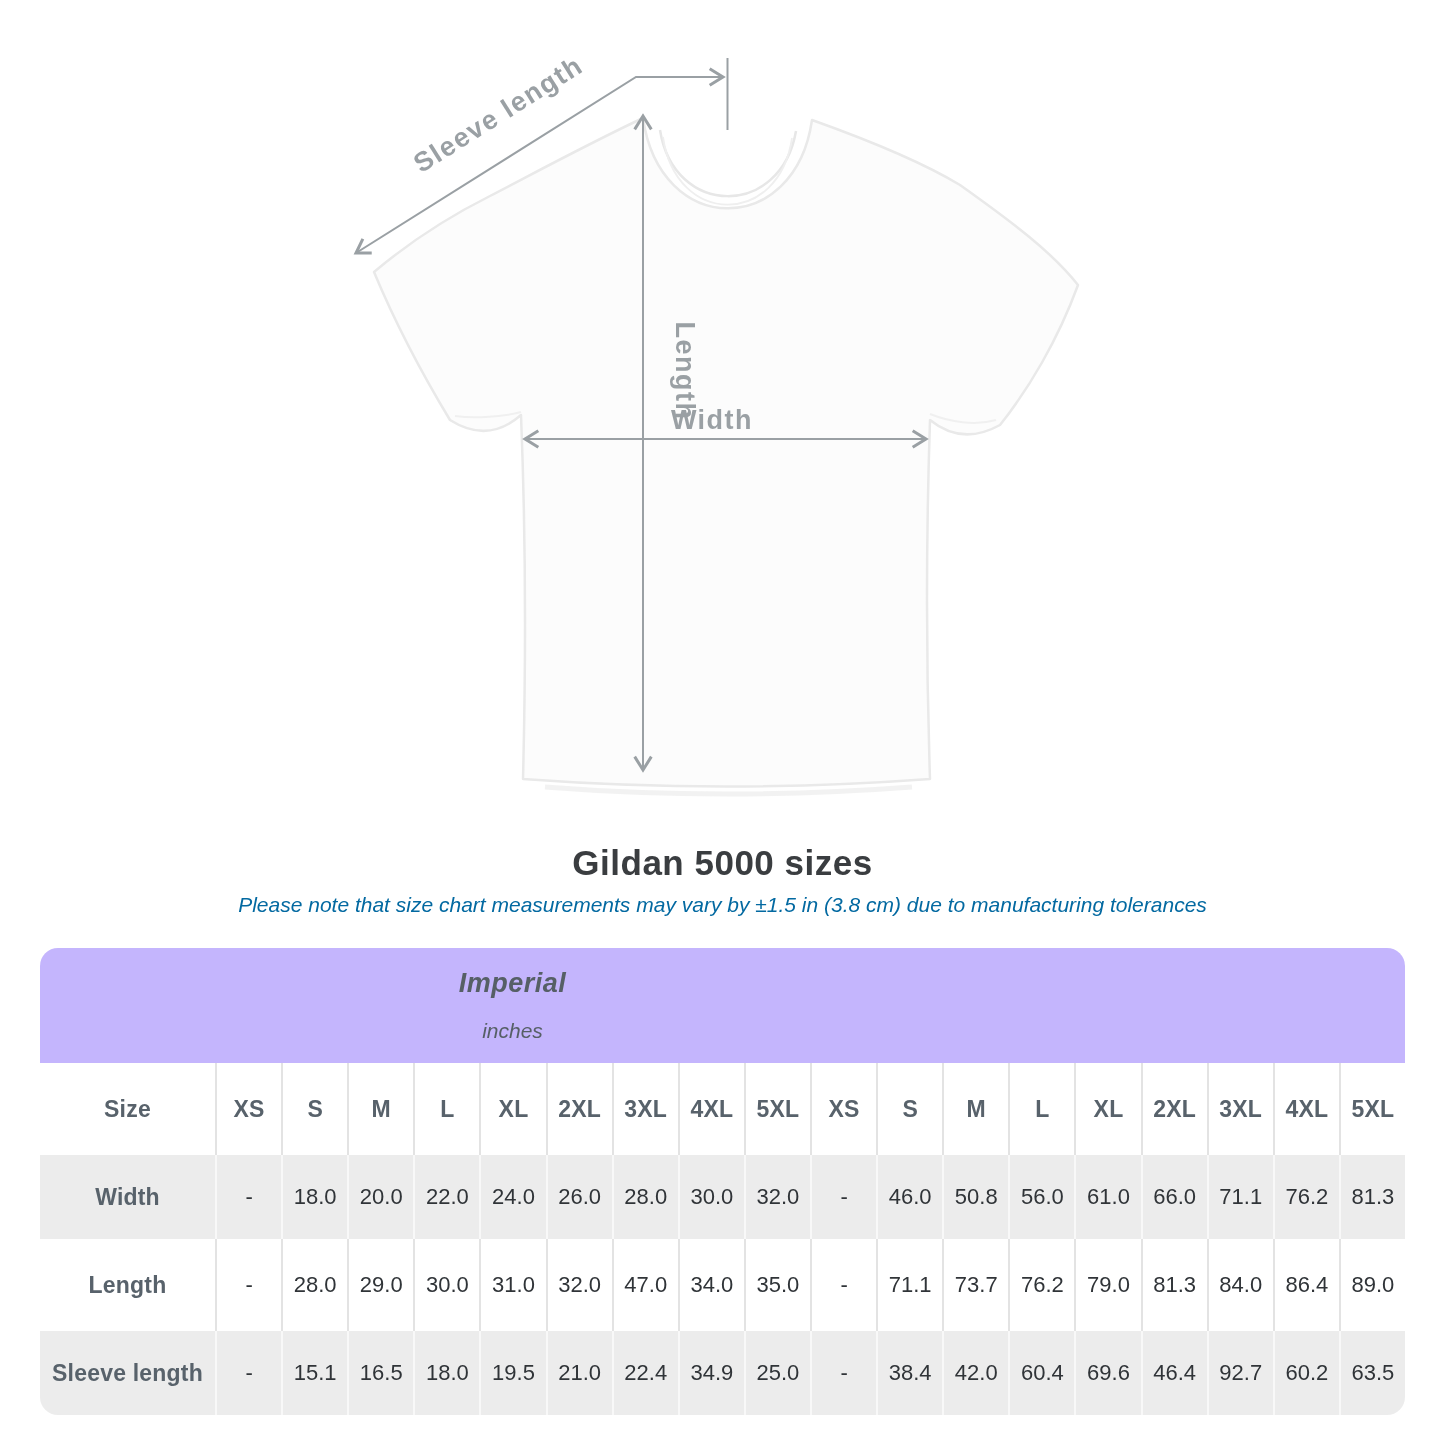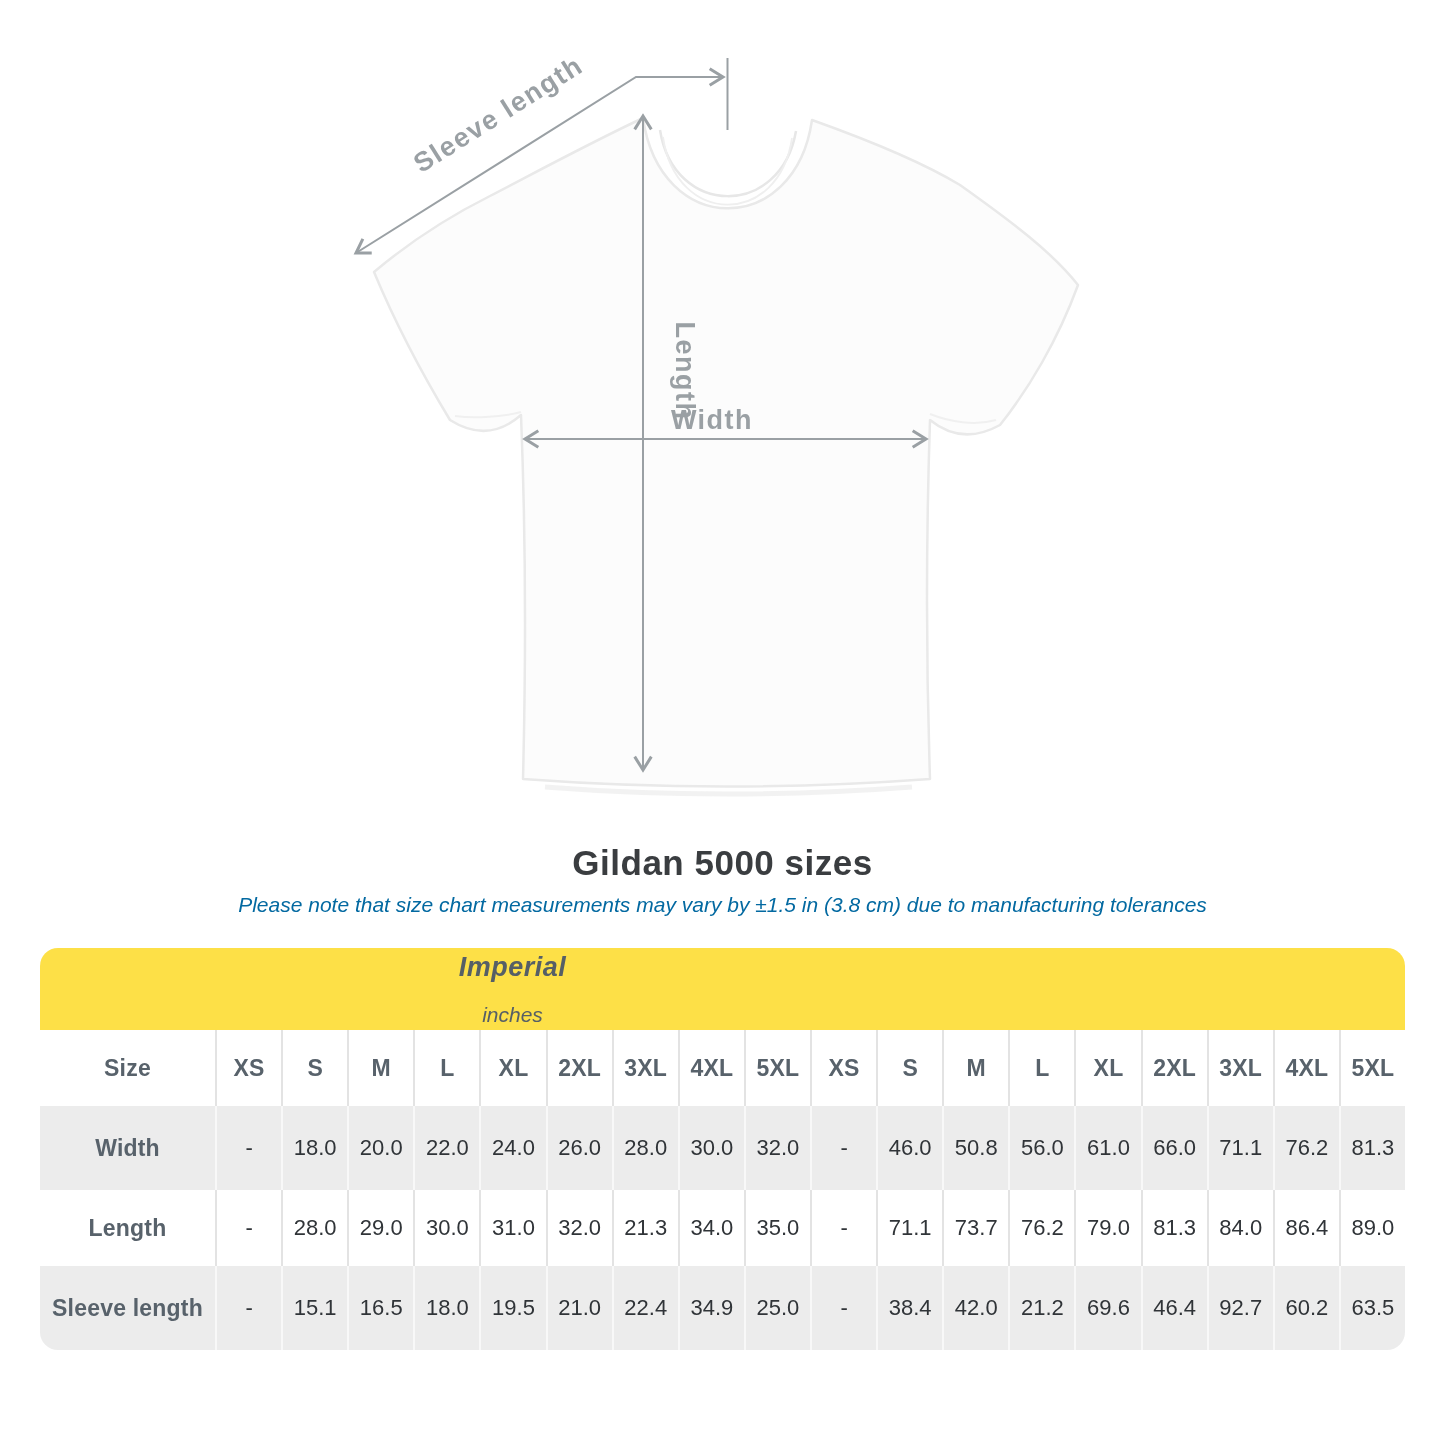--- a/index.html
+++ b/index.html
@@ -21,33 +21,33 @@
     margin:10px 0 0 0; font-size:21px; font-style:italic; color:#0369a1;
   }
 
   
   .size-table {
     position:absolute; top:948px; left:40px; width:1365px;
     border-radius:18px; overflow:hidden; background:#ffffff;
   }
   .band {
     display:grid; grid-template-columns:175px 1fr 1fr;
-    height:82px; background:#fde047;
+    height:115px; background:#c4b5fd;
   }
   .band-section { display:flex; flex-direction:column; align-items:center; justify-content:center; }
   .band-title { font-size:27px; font-weight:bold; font-style:italic; color:#565f66; letter-spacing:.5px; }
   .band-sub   { font-size:21px; font-style:italic; color:#565f66; margin-top:20px; }
 
   .trow { display:grid; grid-template-columns:175px repeat(18, 1fr); }
   .trow .cell {
     display:flex; align-items:center; justify-content:center;
     font-size:22px; color:#303438;
   }
   .trow .cell + .cell { border-left:2px solid var(--sep); }
-  .row-white { background:#ffffff; --sep:#e3e3e3; height:76px; }
+  .row-white { background:#ffffff; --sep:#e3e3e3; height:92px; }
   .row-gray  { background:#ececec; --sep:#f8f8f8; height:84px; }
   .trow .rowlabel, .trow .colhead {
     font-weight:bold; font-size:23px; color:#58626b; letter-spacing:.2px;
   }
 </style>
 </head>
 <body>
 
 <div class="page">
 
@@ -150,21 +150,21 @@
           <div class="cell">81.3</div>
         </div>
         <div class="trow row-white">
           <div class="cell rowlabel">Length</div>
           <div class="cell">-</div>
           <div class="cell">28.0</div>
           <div class="cell">29.0</div>
           <div class="cell">30.0</div>
           <div class="cell">31.0</div>
           <div class="cell">32.0</div>
-          <div class="cell">21.3</div>
+          <div class="cell">47.0</div>
           <div class="cell">34.0</div>
           <div class="cell">35.0</div>
           <div class="cell">-</div>
           <div class="cell">71.1</div>
           <div class="cell">73.7</div>
           <div class="cell">76.2</div>
           <div class="cell">79.0</div>
           <div class="cell">81.3</div>
           <div class="cell">84.0</div>
           <div class="cell">86.4</div>
@@ -177,21 +177,21 @@
           <div class="cell">16.5</div>
           <div class="cell">18.0</div>
           <div class="cell">19.5</div>
           <div class="cell">21.0</div>
           <div class="cell">22.4</div>
           <div class="cell">34.9</div>
           <div class="cell">25.0</div>
           <div class="cell">-</div>
           <div class="cell">38.4</div>
           <div class="cell">42.0</div>
-          <div class="cell">21.2</div>
+          <div class="cell">60.4</div>
           <div class="cell">69.6</div>
           <div class="cell">46.4</div>
           <div class="cell">92.7</div>
           <div class="cell">60.2</div>
           <div class="cell">63.5</div>
         </div>
       </div>
   </div>
 
 </div>

